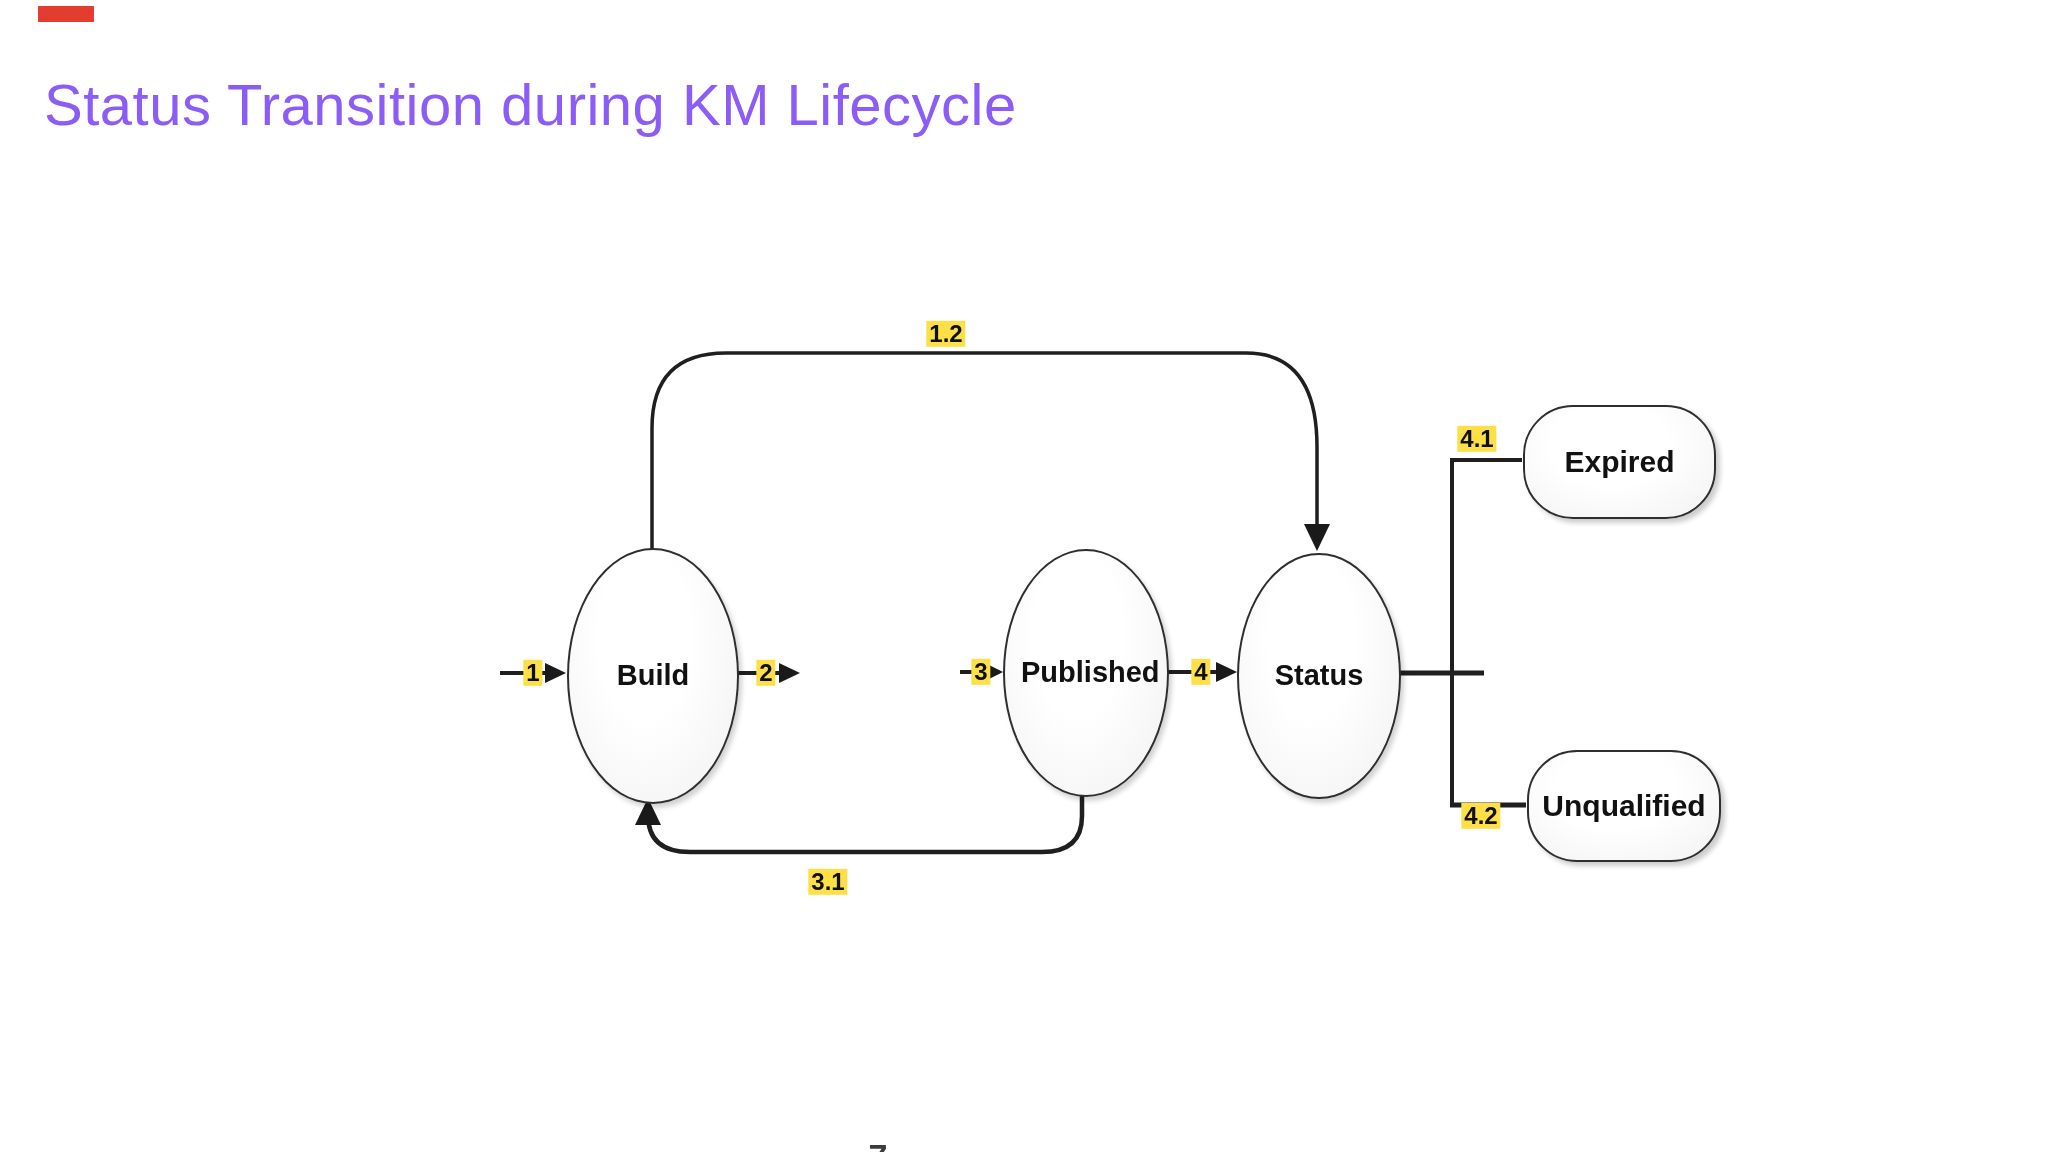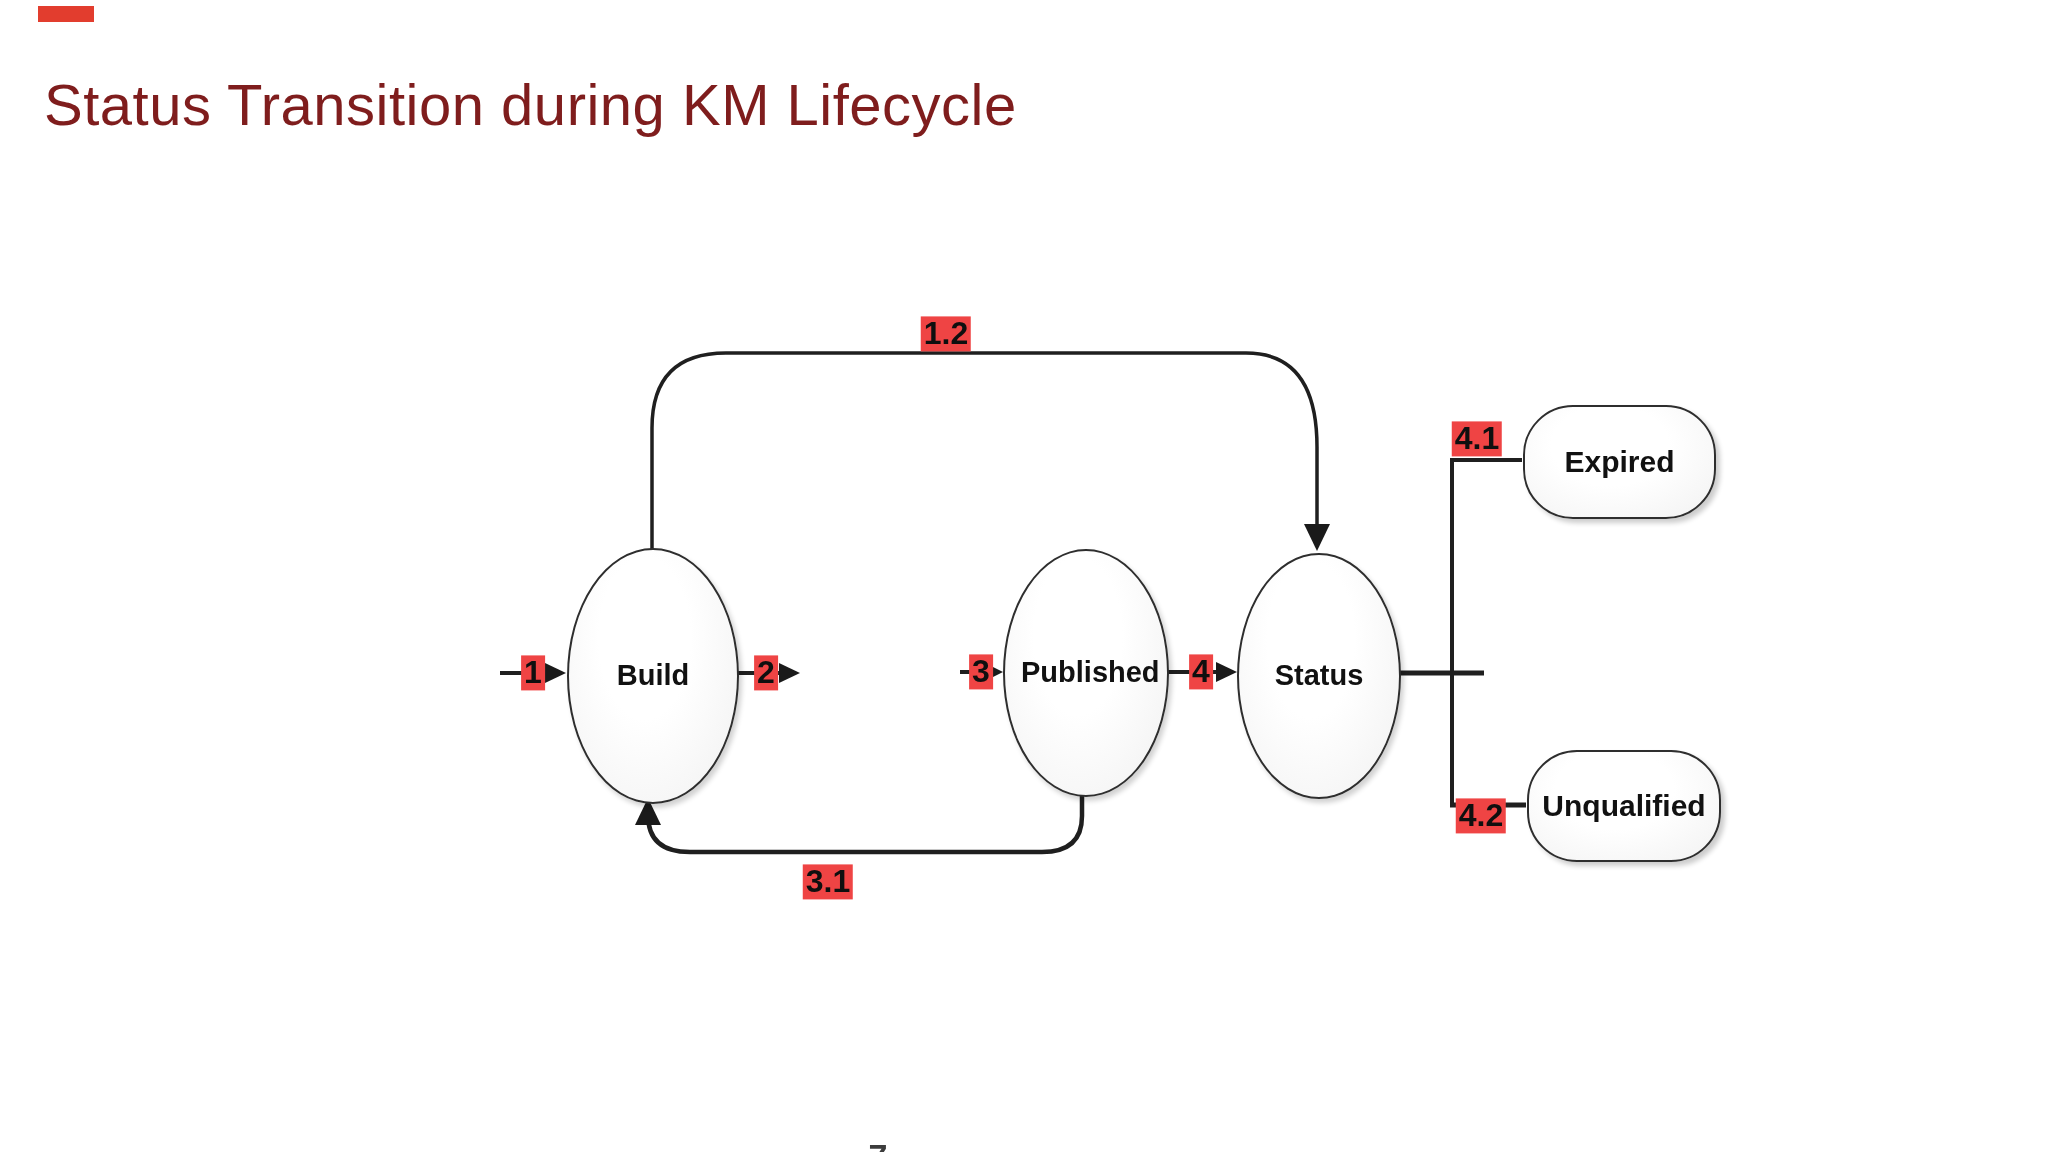--- a/index.html
+++ b/index.html
@@ -23,21 +23,21 @@
     background: #e23d2e;
   }
 
   
   .slide-title {
     position: absolute;
     left: 44px; top: 32px;
     font-size: 58px;
     font-weight: 300;
     letter-spacing: 0.5px;
-    color: #7f1d1d;
+    color: #8b5cf6;
     white-space: nowrap;
   }
 
   
   svg.connectors {
     position: absolute;
     left: 0; top: 0;
     width: 2048px; height: 1152px;
   }
   svg.connectors path, svg.connectors line {
@@ -82,24 +82,24 @@
   .node-rounded .node-label {
     font-weight: bold;
     font-size: 30px;
     color: #111111;
   }
 
   
   .edge-label {
     position: absolute;
     transform: translate(-50%, -50%);
-    background: #ef4444;
+    background: #fde047;
     padding: 0 3px;
     font-weight: bold;
-    font-size: 32px;
+    font-size: 24px;
     color: #0f0f0f;
     white-space: nowrap;
     line-height: 1.1;
   }
 
   
   .ms-logo {
     position: absolute;
     left: 42px; top: 1072px;
     display: flex;

